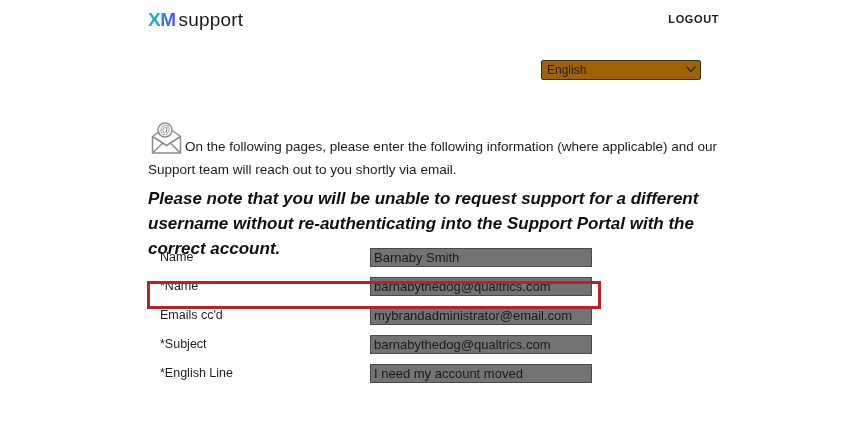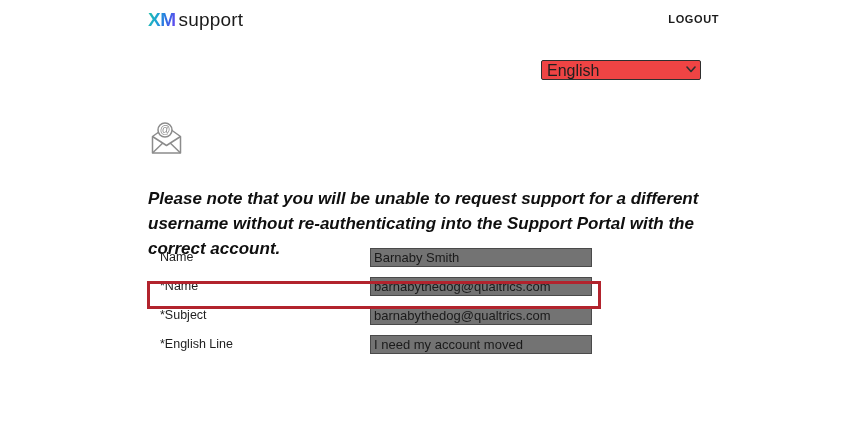--- a/index.html
+++ b/index.html
@@ -12,22 +12,22 @@
   .logo-xm { font-weight:800; letter-spacing:-0.5px;
              background:linear-gradient(105deg,#1fc3a4 0%,#1e9fd8 38%,#2e6fe2 62%,#6f3ff2 100%);
              -webkit-background-clip:text; background-clip:text; color:transparent; }
   .logo-suffix { font-weight:400; color:#1a1a1a; margin-left:3px; letter-spacing:0.2px; }
   .logout { position:absolute; right:131px; top:13px; font-size:11px; font-weight:bold;
             letter-spacing:0.6px; color:#1a1a1a; cursor:pointer; text-decoration:none; }
 
   
   .lang-wrap { position:absolute; left:541px; top:60px; width:160px; height:20px; }
   .lang { appearance:none; -webkit-appearance:none; width:160px; height:20px;
-          border:1px solid #2f2f2f; border-radius:2px; background:#ef4444;
-          font-family:"Liberation Sans", sans-serif; font-size:16px; color:#1f1f1f;
+          border:1px solid #2f2f2f; border-radius:2px; background:#a16207;
+          font-family:"Liberation Sans", sans-serif; font-size:12px; color:#1f1f1f;
           padding:0 18px 0 5px; }
   .chev { position:absolute; right:5px; top:6px; pointer-events:none; line-height:0; }
 
   
   .intro { position:absolute; left:148px; top:120px; width:575px;
            font-size:13.5px; line-height:23px; color:#1c1c1c; }
   .mail-icon { display:inline-block; width:37px; height:38px; vertical-align:bottom; line-height:0; }
 
   
   .note { position:absolute; left:148px; top:186px; width:560px;
@@ -72,33 +72,37 @@
       <svg width="37" height="38" viewBox="0 0 37 38">
         <g fill="none" stroke="#8c8c8c" stroke-width="1.5" stroke-linejoin="round">
           <path d="M4.5 16.5 L18.5 6.5 L32.5 16.5 V33 H4.5 Z"></path>
           <path d="M4.5 16.5 L18.5 25.5 L32.5 16.5"></path>
           <path d="M4.5 33 L14.8 23"></path>
           <path d="M32.5 33 L22.2 23"></path>
           <circle cx="17" cy="10" r="7" fill="#ffffff"></circle>
         </g>
         <text x="17" y="13.4" font-size="10.5" text-anchor="middle" fill="#8c8c8c" font-family="Liberation Sans, sans-serif">@</text>
       </svg>
-    </span>
+    </span><span>On the following pages, please enter the following information (where applicable) and our Support team will reach out to you shortly via email.</span>
   </div>
 
   <div class="note">Please note that you will be unable to request support for a different username without re-authenticating into the Support Portal with the correct account.</div>
 
   <div class="form">
     <div class="row">
       <label>Name</label>
       <input value="Barnaby Smith" style="">
     </div>
     <div class="row">
       <label>*Name</label>
       <input value="barnabythedog@qualtrics.com" style="">
+    </div>
+    <div class="row">
+      <label>Emails cc'd</label>
+      <input value="mybrandadministrator@email.com" style="">
     </div>
     <div class="row">
       <label>*Subject</label>
       <input value="barnabythedog@qualtrics.com" style="">
     </div>
     <div class="row">
       <label>*English Line</label>
       <input value="I need my account moved" style="">
     </div>
   </div>

